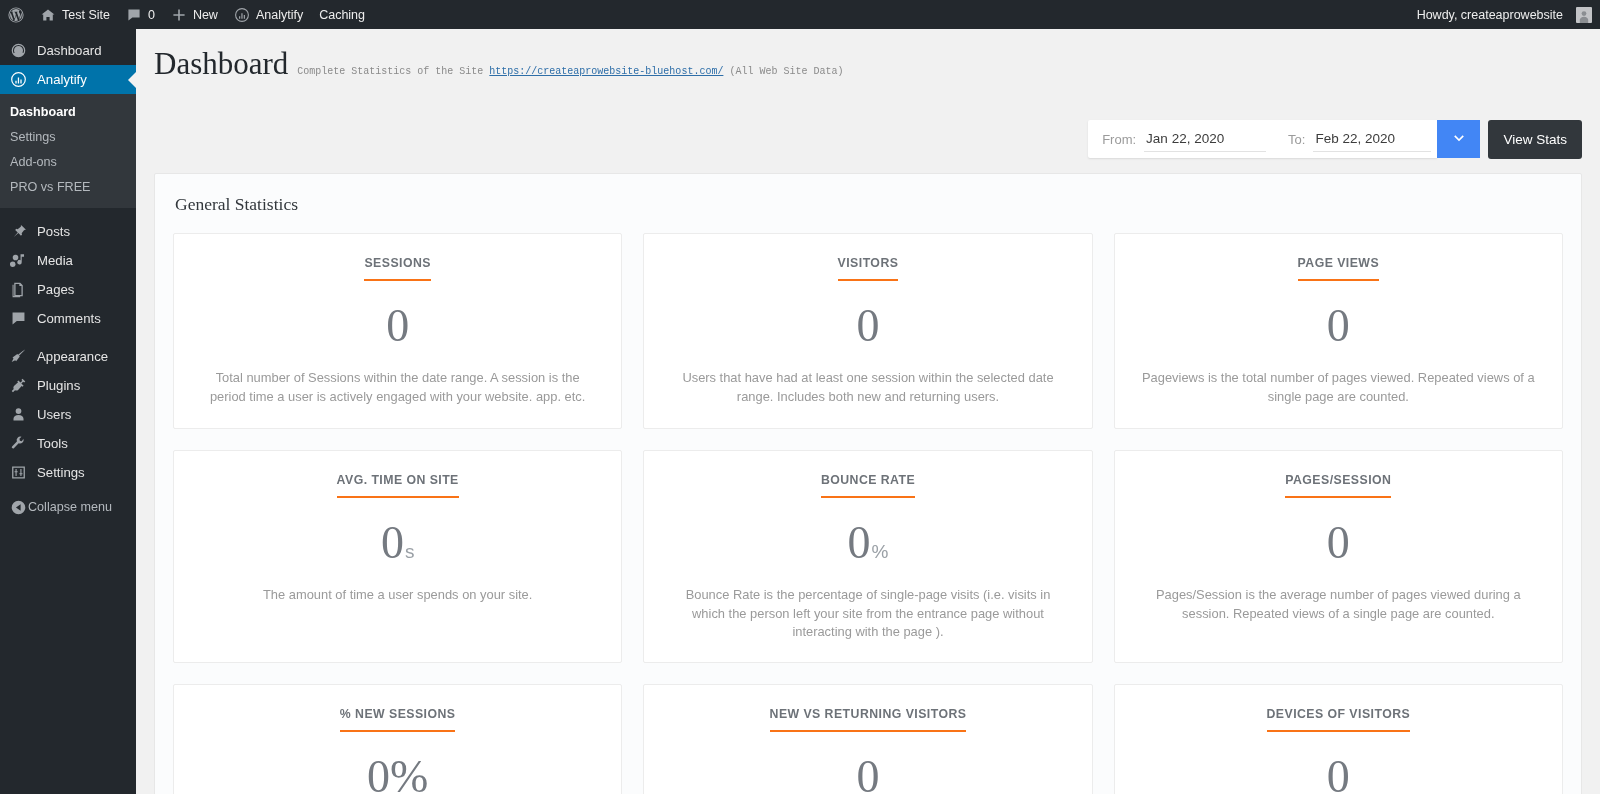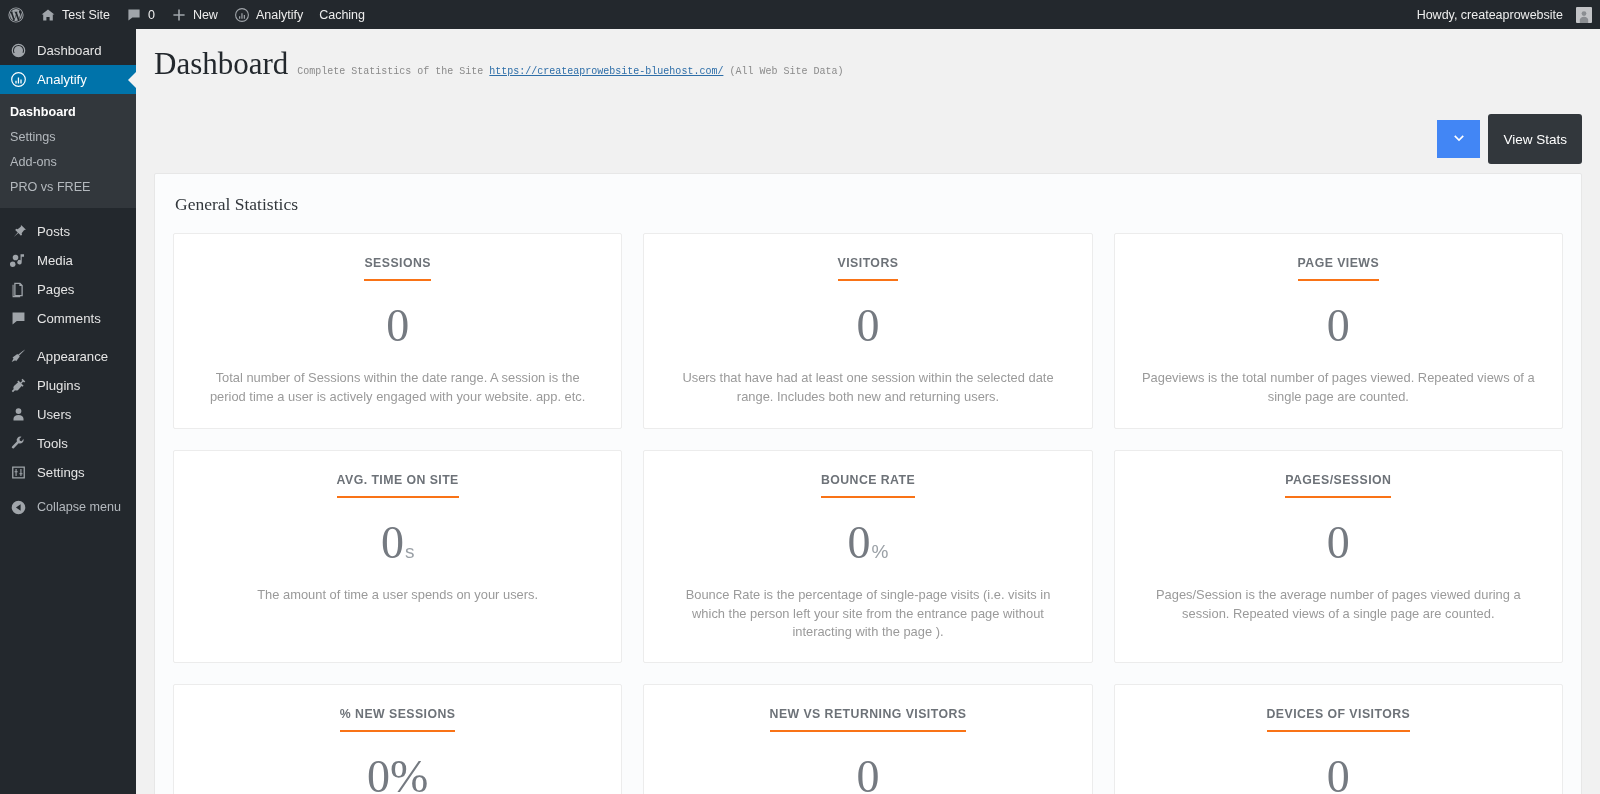--- a/index.html
+++ b/index.html
@@ -73,21 +73,21 @@
   }
   .menu-sep { height: 9px; }
   .submenu { background: #32373c; padding: 6px 0 8px 0; }
   .submenu-item {
     display: block;
     padding: 4px 0 4px 10px;
     color: #b4b9be; font-size: 12.6px; line-height: 17px;
   }
   .submenu-item.current { color: #fff; font-weight: bold; }
   .menu-collapse {
-    display:flex; align-items:center; gap:9px;
+    display:flex; align-items:center; gap:0;
     height: 28px; padding-left: 8px; margin-top: 6px;
     color: #b4b9be; font-size: 12.6px;
   }
   .menu-collapse .mi-icon { width:20px;height:20px;display:flex;align-items:center;justify-content:center;color:#a0a5aa;flex:0 0 20px;}
   .menu-collapse .mi-icon svg { width:17px;height:17px;fill:currentColor;display:block;}
 
   
   #content {
     position: absolute; top: 27px; left: 136px;
     width: 1464px; height: 767px;
@@ -145,21 +145,21 @@
   .dr-gap { width: 22px; }
   .dr-toggle {
     width: 43px; height: 38px;
     background: #4286f5;
     display: flex; align-items: center; justify-content: center;
     cursor: pointer;
   }
   .dr-toggle svg { width: 14px; height: 14px; fill: #fff; display:block; }
   .view-stats {
     margin-left: 8px;
-    height: 50px; min-width: 82px;
+    height: 39px; min-width: 82px;
     background: #32373c; color: #fff;
     border: none; border-radius: 3px;
     font-size: 13.5px;
     font-family: "Liberation Sans", sans-serif;
     padding: 0 15px;
     cursor: pointer;
   }
 
   
   #stats-panel {
@@ -407,20 +407,27 @@
     <h1>Dashboard</h1>
     <div class="subtitle">
       <span>Complete Statistics of the Site</span>
       <a href="#">https://createaprowebsite-bluehost.com/</a>
       <span class="paren">(All Web Site Data)</span>
     </div>
   </div>
 
   <div id="datebar">
     <div id="daterange-wrap">
+      <div class="dr-box">
+        <span class="dr-label">From:</span>
+        <input class="dr-field" type="text" readonly="" value="Jan 22, 2020" style="">
+        <span class="dr-gap"></span>
+        <span class="dr-label">To:</span>
+        <input class="dr-field second" type="text" readonly="" value="Feb 22, 2020" style="">
+      </div>
       <div class="dr-toggle">
         <span>
           <svg viewBox="0 0 16 16">
               <path d="M2.5 5l5.5 5.5L13.5 5l-1.3-1.3L8 7.9 3.8 3.7z"></path>
             </svg>
         </span>
       </div>
       <button class="view-stats">View Stats</button>
     </div>
   </div>
@@ -453,21 +460,21 @@
         </div>
         <div class="card-desc">Pageviews is the total number of pages viewed. Repeated views of a single page are counted.</div>
       </div>
 
       <div class="stat-card tall">
         <span class="card-title">AVG. TIME ON SITE</span>
         <div class="card-value">
           <span class="num">0</span>
           <span class="unit">s</span>
         </div>
-        <div class="card-desc">The amount of time a user spends on your users.</div>
+        <div class="card-desc">The amount of time a user spends on your site.</div>
       </div>
 
       <div class="stat-card tall">
         <span class="card-title">BOUNCE RATE</span>
         <div class="card-value">
           <span class="num">0</span>
           <span class="unit">%</span>
         </div>
         <div class="card-desc">Bounce Rate is the percentage of single-page visits (i.e. visits in which the person left your site from the entrance page without interacting with the page ).</div>
       </div>

